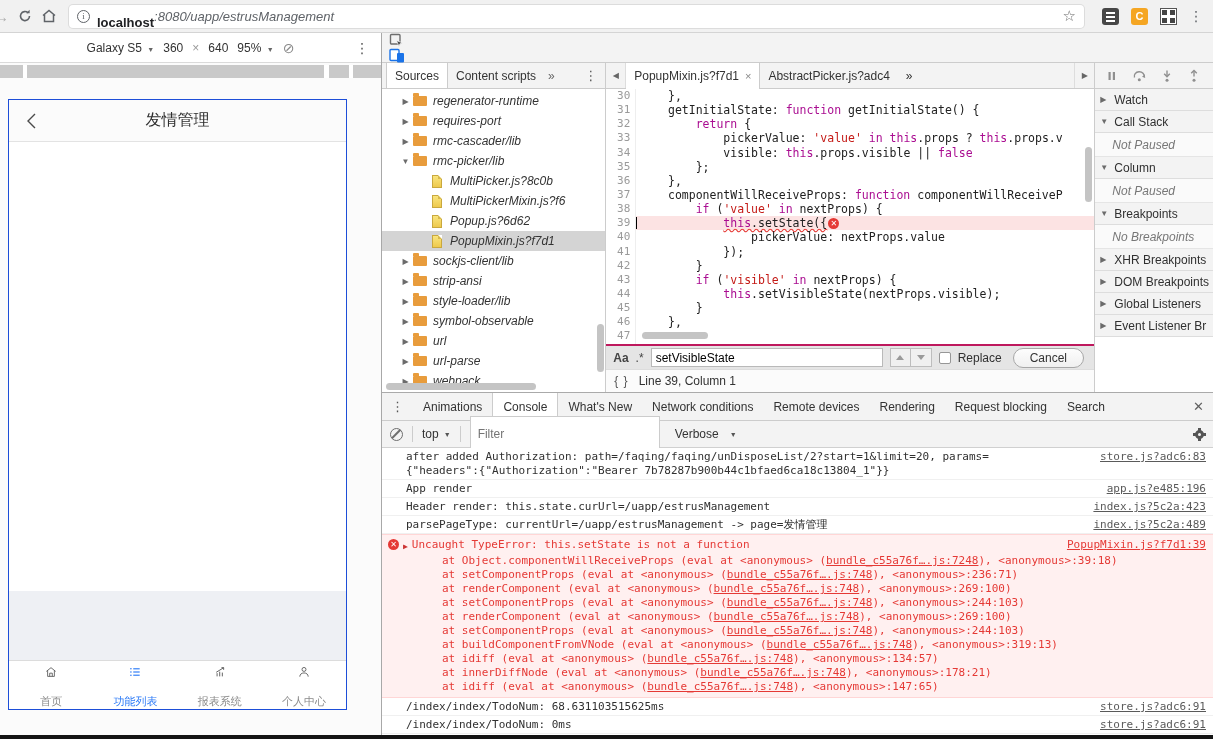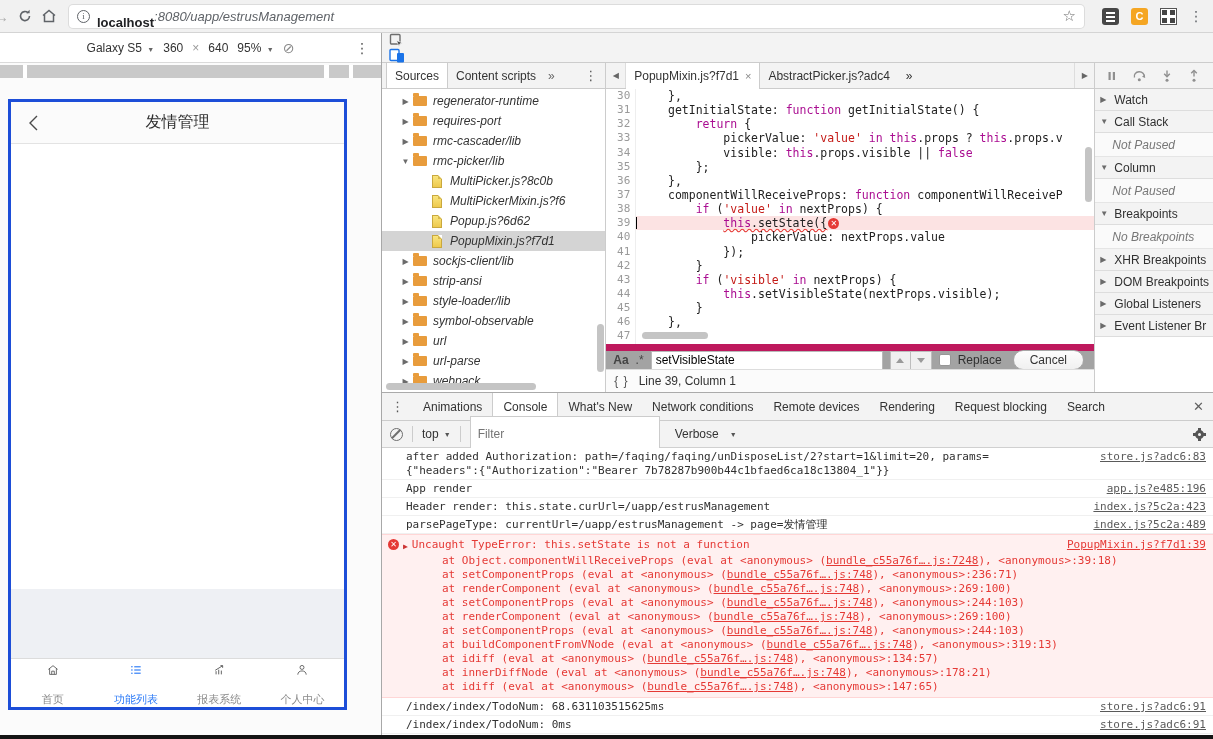--- a/index.html
+++ b/index.html
@@ -28,21 +28,21 @@
   
   .device-area { position:absolute; left:0; top:33px; width:381px; height:702px; background:#fbfbfb; }
   .dev-toolbar { height:30px; background:#fff; border-bottom:1px solid #dadada; display:flex; align-items:center; justify-content:center; gap:9px; font-size:12px; color:#333; position:relative; }
   .dev-caret { font-size:7px; color:#666; margin-left:2px; }
   .dim-x { color:#9a9a9a; }
   .rotate-ico { color:#8a8a8a; font-size:14px; }
   .dev-dots { position:absolute; right:12px; color:#555; font-size:14px; }
   .mq-bar { position:absolute; left:0; top:32px; width:381px; height:13px; background:#fff; }
   .mq-bar .seg { position:absolute; top:0; height:13px; background:#c9c9c9; }
 
-  .app-frame { position:absolute; left:8px; top:66px; width:339px; height:611px; background:#fff; border:3px solid #1d4ed8; display:flex; flex-direction:column; }
+  .app-frame { position:absolute; left:8px; top:66px; width:339px; height:611px; background:#fff; border:1px solid #1d4ed8; display:flex; flex-direction:column; }
   .app-header { height:42px; background:#fbfbfb; border-bottom:1px solid #e3e3e3; position:relative; display:flex; align-items:center; justify-content:center; }
   .app-title { font-size:16px; color:#2f2f2f; }
   .back-btn { position:absolute; left:12px; top:9px; width:24px; height:24px; }
   .app-content { flex:1; background:#fff; }
   .app-gray { height:69px; background:#eef0f4; }
   .app-nav { height:49px; background:#fff; border-top:1px solid #dcdcdc; display:flex; }
   .nav-item { flex:1; display:flex; flex-direction:column; align-items:center; padding-top:4px; gap:15px; }
   .nav-item .lbl { font-size:11px; color:#8a8a8a; }
   .nav-item.active .lbl { color:#2d7bf7; }
 
@@ -91,21 +91,21 @@
   .etab .close { color:#888; font-size:11px; }
   .code { height:255px; overflow:hidden; position:relative; font-family:"DejaVu Sans Mono", monospace; font-size:11.5px; }
   .cl { display:flex; height:14.15px; line-height:14.15px; }
   .ln { flex:0 0 30px; text-align:right; padding-right:5px; color:#9a9a9a; background:#fff; border-right:1px solid #eee; font-size:11px; }
   .cbody { flex:1; white-space:pre; padding-left:4px; position:relative; }
   .cl.err .cbody { background:#fce3e3; }
   .caret { position:absolute; left:0; top:1px; bottom:1px; width:1px; background:#000; }
   .k { color:#aa0d91; } .s { color:#c41a16; } .p { color:#212121; }
   .w { text-decoration:underline; text-decoration-style:wavy; text-decoration-color:#e53935; }
   .err-dot { display:inline-block; width:11px; height:11px; border-radius:50%; background:#e53935; color:#fff; font-size:8px; line-height:11px; text-align:center; vertical-align:middle; margin-left:1px; font-family:"Liberation Sans",sans-serif; }
-  .searchbar { height:25px; border-top:7px solid #be185d; background:#a3a3a3; display:flex; align-items:center; gap:7px; padding:0 7px; }
+  .searchbar { height:25px; border-top:2px solid #be185d; background:#e5e5e5; display:flex; align-items:center; gap:7px; padding:0 7px; }
   .tgl { color:#444; font-size:12px; }
   .searchbar input { width:232px; height:19px; border:1px solid #b9b9b9; font-size:12px; padding:0 4px; font-family:"Liberation Sans",sans-serif; }
   .updown { display:flex; }
   .ud { width:21px; height:19px; border:1px solid #bdbdbd; background:#f0f0f0; display:flex; align-items:center; justify-content:center; }
   .ud + .ud { border-left:none; }
   .tri-up { width:0; height:0; border-left:4px solid transparent; border-right:4px solid transparent; border-bottom:5px solid #9a9a9a; }
   .tri-dn { width:0; height:0; border-left:4px solid transparent; border-right:4px solid transparent; border-top:5px solid #9a9a9a; }
   .chk { width:12px; height:12px; border:1px solid #979797; border-radius:2px; background:#fff; }
   .cancel-btn { border:1px solid #a7a7a7; border-radius:11px; background:linear-gradient(#fdfdfd,#f0f0f0); padding:2px 16px; font-size:12px; color:#333; margin-left:4px; }
   .statusbar { height:23px; border-top:1px solid #ddd; background:#fbfbfb; display:flex; align-items:center; gap:10px; padding:0 8px; color:#333; }

